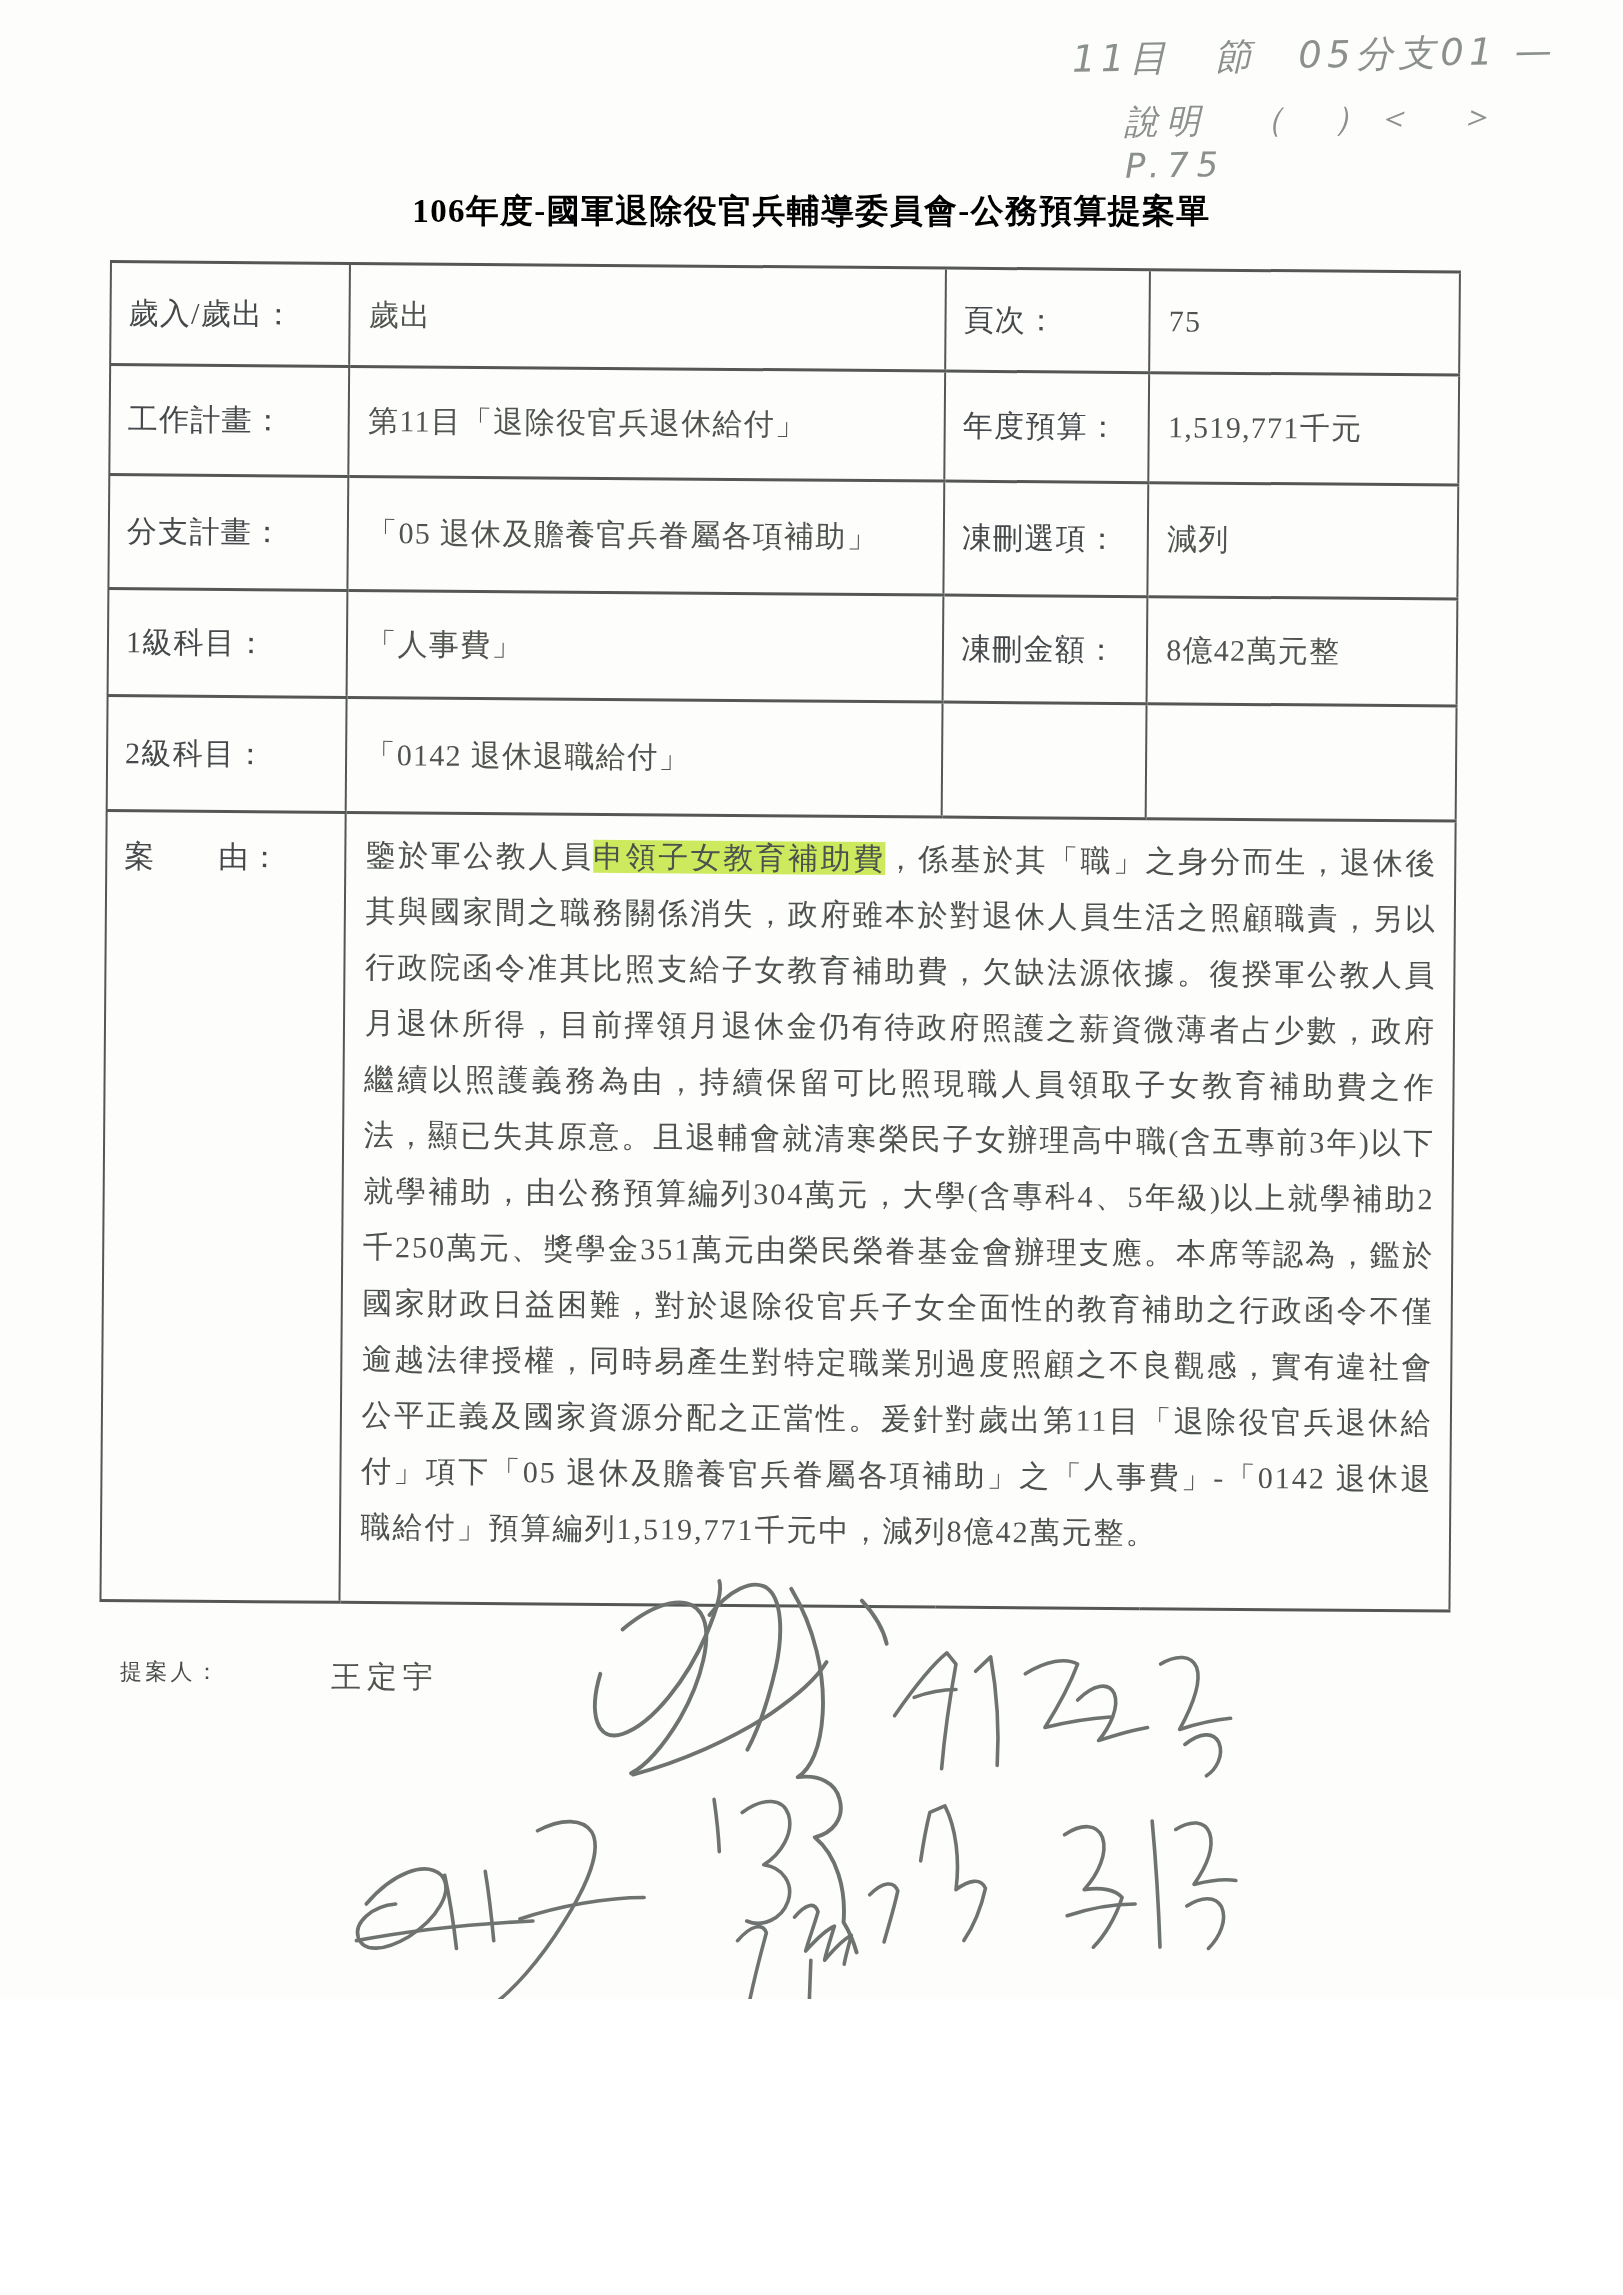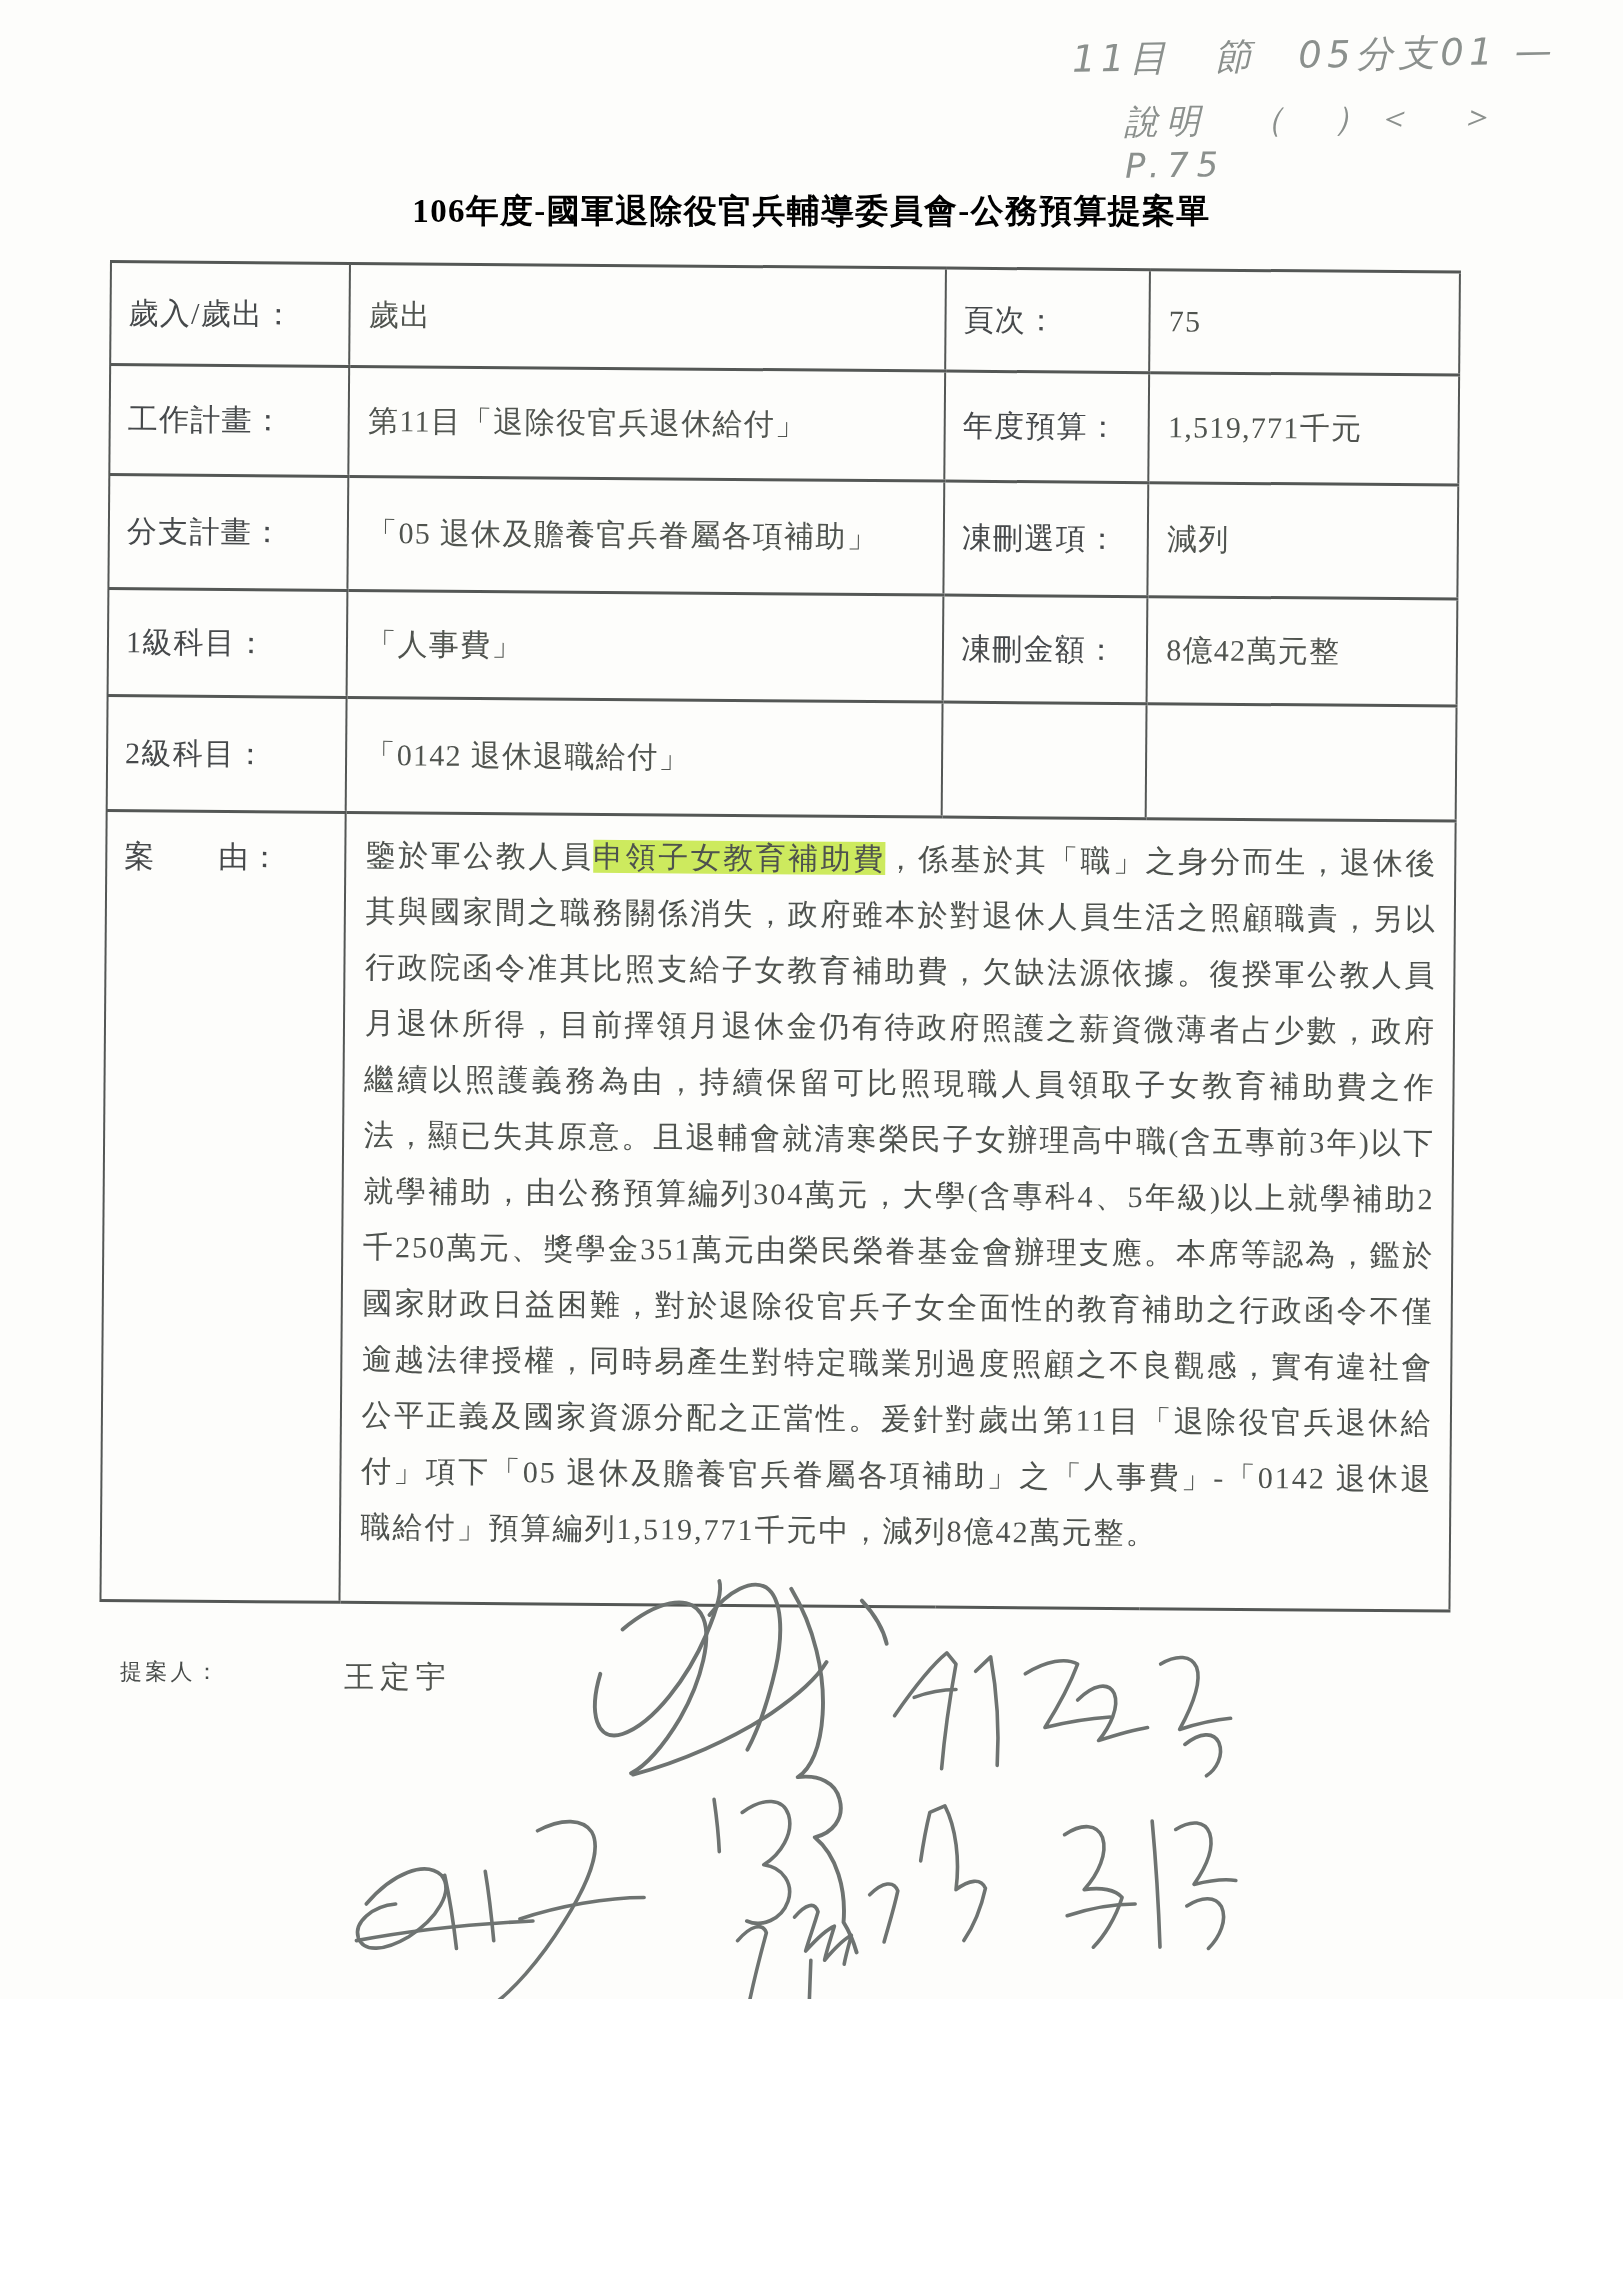--- a/index.html
+++ b/index.html
@@ -52,21 +52,21 @@
     text-align:justify; color:#4e524e;
   }
   .hl { background:#cdea5e; }
 
   
   .proposer-label {
     position:absolute; top:1657px; left:120px;
     font-size:22px; letter-spacing:3.3px; color:#484c4a;
   }
   .proposer-name {
-    position:absolute; top:1657px; left:344px;
+    position:absolute; top:1657px; left:331px;
     font-size:30px; letter-spacing:5.9px; color:#50544f;text-align:center;
   }
 
   
   .hand-code {
     position:absolute; left:578px; top:2025px;
     font-size:80px; font-weight:700; font-style:italic;
     font-family:"DejaVu Sans",sans-serif;
     color:#4b535c; letter-spacing:7.8px;
     transform:rotate(-3deg);

